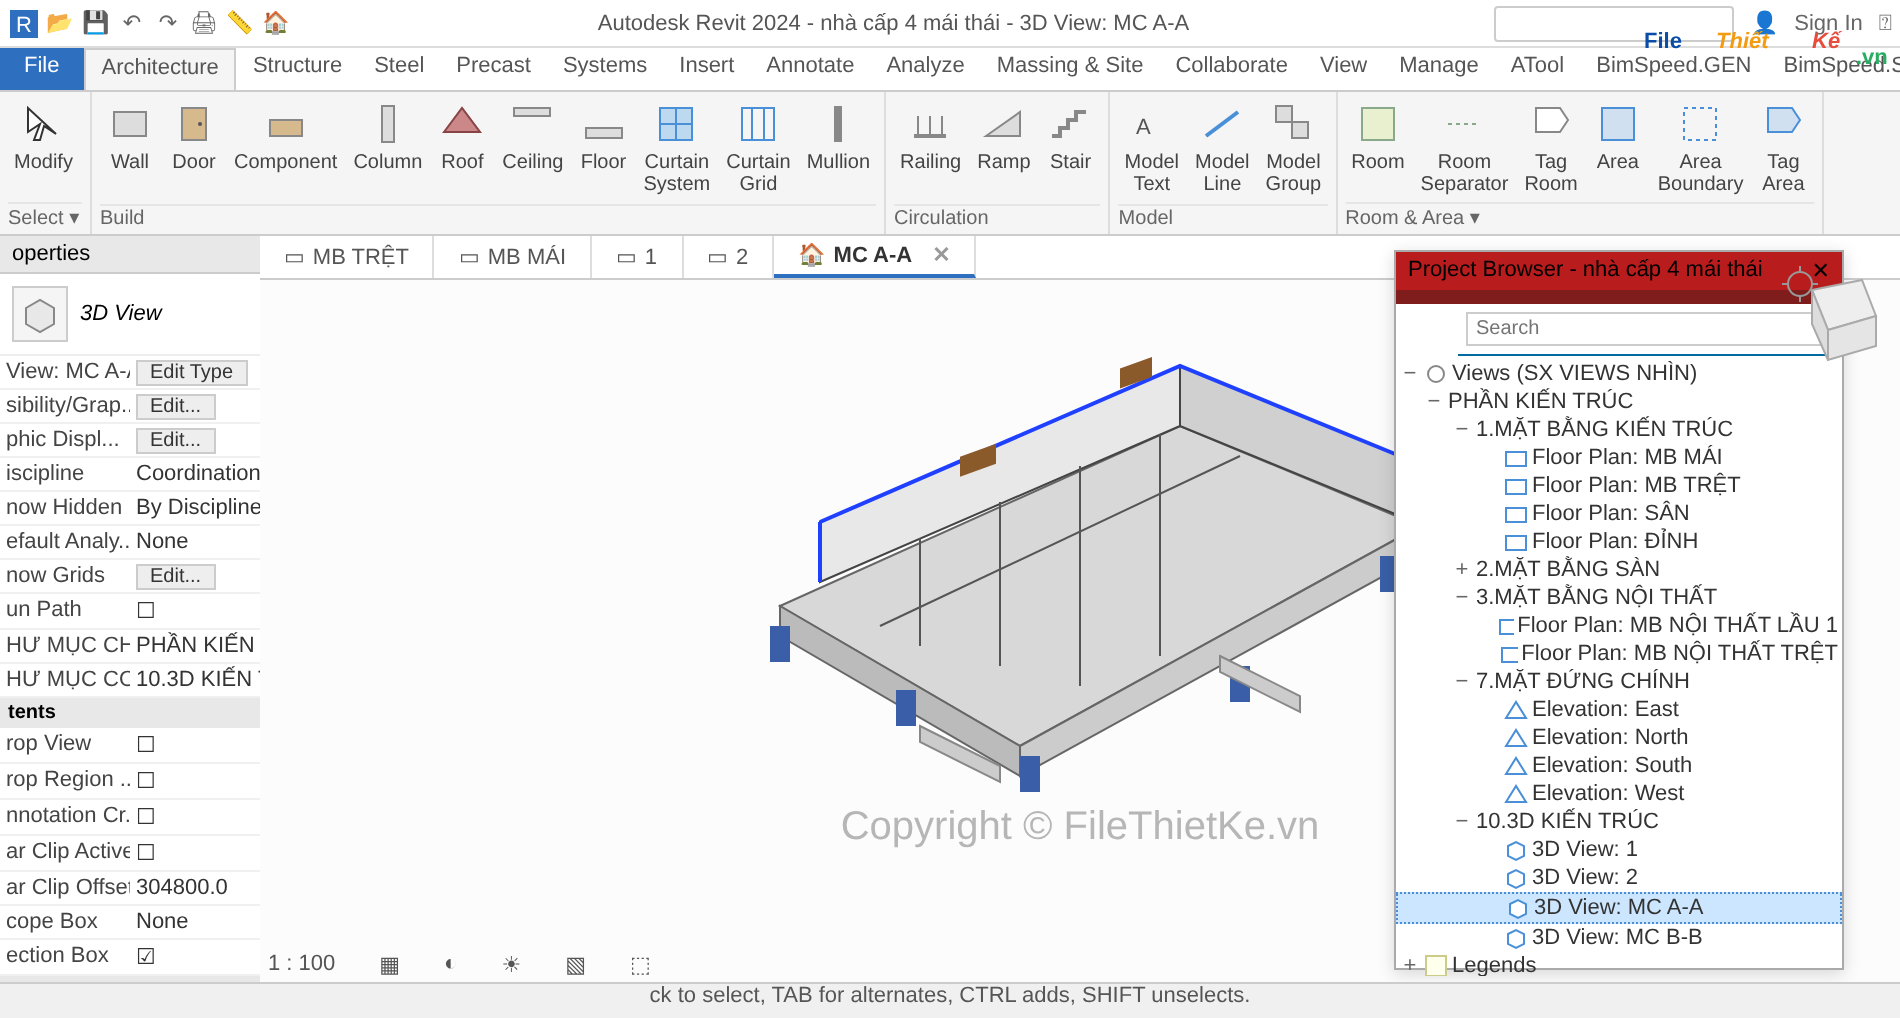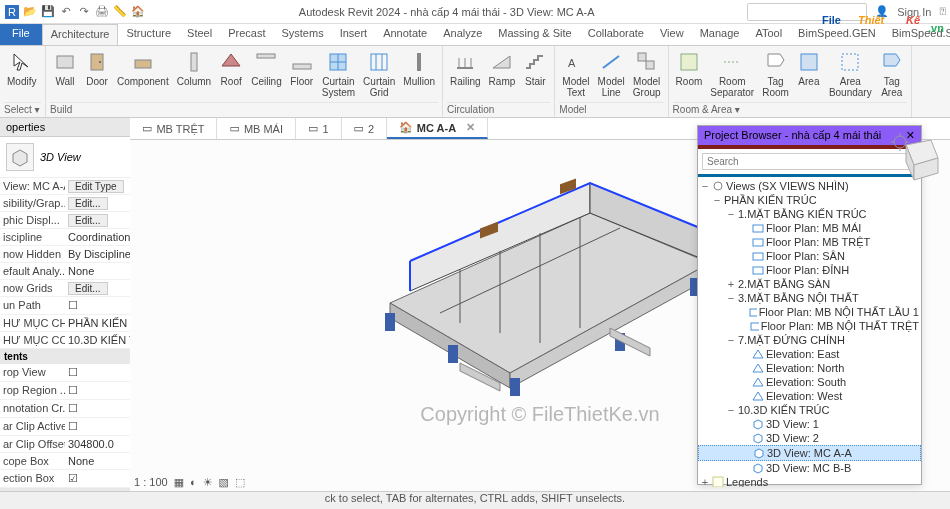--- a/index.html
+++ b/index.html
@@ -48,36 +48,36 @@
 .vtab.active { background:#fff; border-bottom:2px solid #2e6fbf; color:#333; font-weight:bold; }
 .vtab .x { color:#999; margin-left:6px; }
 
 
 .canvas { position:absolute; left:130px; top:140px; right:0; bottom:18px; background:#fcfcfc; }
 .model3d { position:absolute; left:50%; top:50%; transform:translate(-50%,-55%); }
 .watermark { position:absolute; left:50%; top:78%; transform:translate(-50%,-50%); font-size:20px; color:#888; opacity:.6; font-family:Arial; }
 
 
 .pbrowser { position:absolute; right:28px; top:125px; width:225px; height:360px; background:#fff; border:1px solid #aaa; box-shadow:0 2px 8px rgba(0,0,0,.15); }
-.pbrowser .phdr { background:#8b5cf6; padding:3px 6px; display:flex; justify-content:space-between; border-bottom:4px solid #7f1d1d; font-size:11px; }
-.pbrowser .psearch { padding:4px; border-bottom:3px solid #0369a1; }
+.pbrowser .phdr { background:#b91c1c; padding:3px 6px; display:flex; justify-content:space-between; border-bottom:7px solid #7f1d1d; font-size:11px; }
+.pbrowser .psearch { padding:4px; border-bottom:1px solid #0369a1;margin-left:31px; }
 .pbrowser .psearch input { width:100%; border:1px solid #ccc; padding:2px 4px; font-size:10px; }
 .tree { padding:2px 0; overflow:auto; height:calc(100% - 48px); }
 .tn { padding:1px 2px; font-size:10.5px; color:#333; display:flex; align-items:center; gap:2px; white-space:nowrap; cursor:pointer; }
 .tn .tg { width:10px; text-align:center; color:#666; }
 .tn .ic2 { width:12px; height:12px; }
 .tn.sel { background:#cde6ff; border:1px dotted #4a90d9; }
 .ind1 { padding-left:14px; } .ind2 { padding-left:28px; } .ind3 { padding-left:42px; }
 
 
 .viewcube { position:absolute; right:2px; top:130px; width:62px; height:62px; }
 
 
 .statusbar { position:absolute; bottom:0; left:0; right:0; height:18px; background:#f0f0f0; border-top:1px solid #ccc; display:flex; align-items:center; padding:0 6px; font-size:10px; color:#555; gap:12px;flex-direction:column; }
-.viewcontrol { position:absolute; bottom:18px; left:134px; height:18px; display:flex; align-items:center; gap:6px; font-size:10px; color:#555; }
+.viewcontrol { position:absolute; bottom:18px; left:134px; height:18px; display:flex; align-items:center; gap:22px; font-size:10px; color:#555; }
 
 
 .logo-ft { position:absolute; right:2px; top:2px; }
 
 </style>
 </head>
 <body>
 
 <div class="titlebar">
   <div class="qat">

